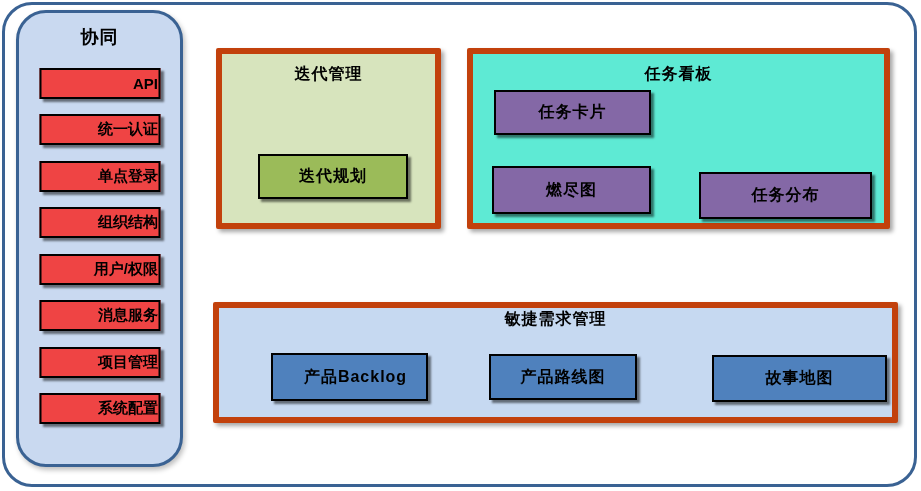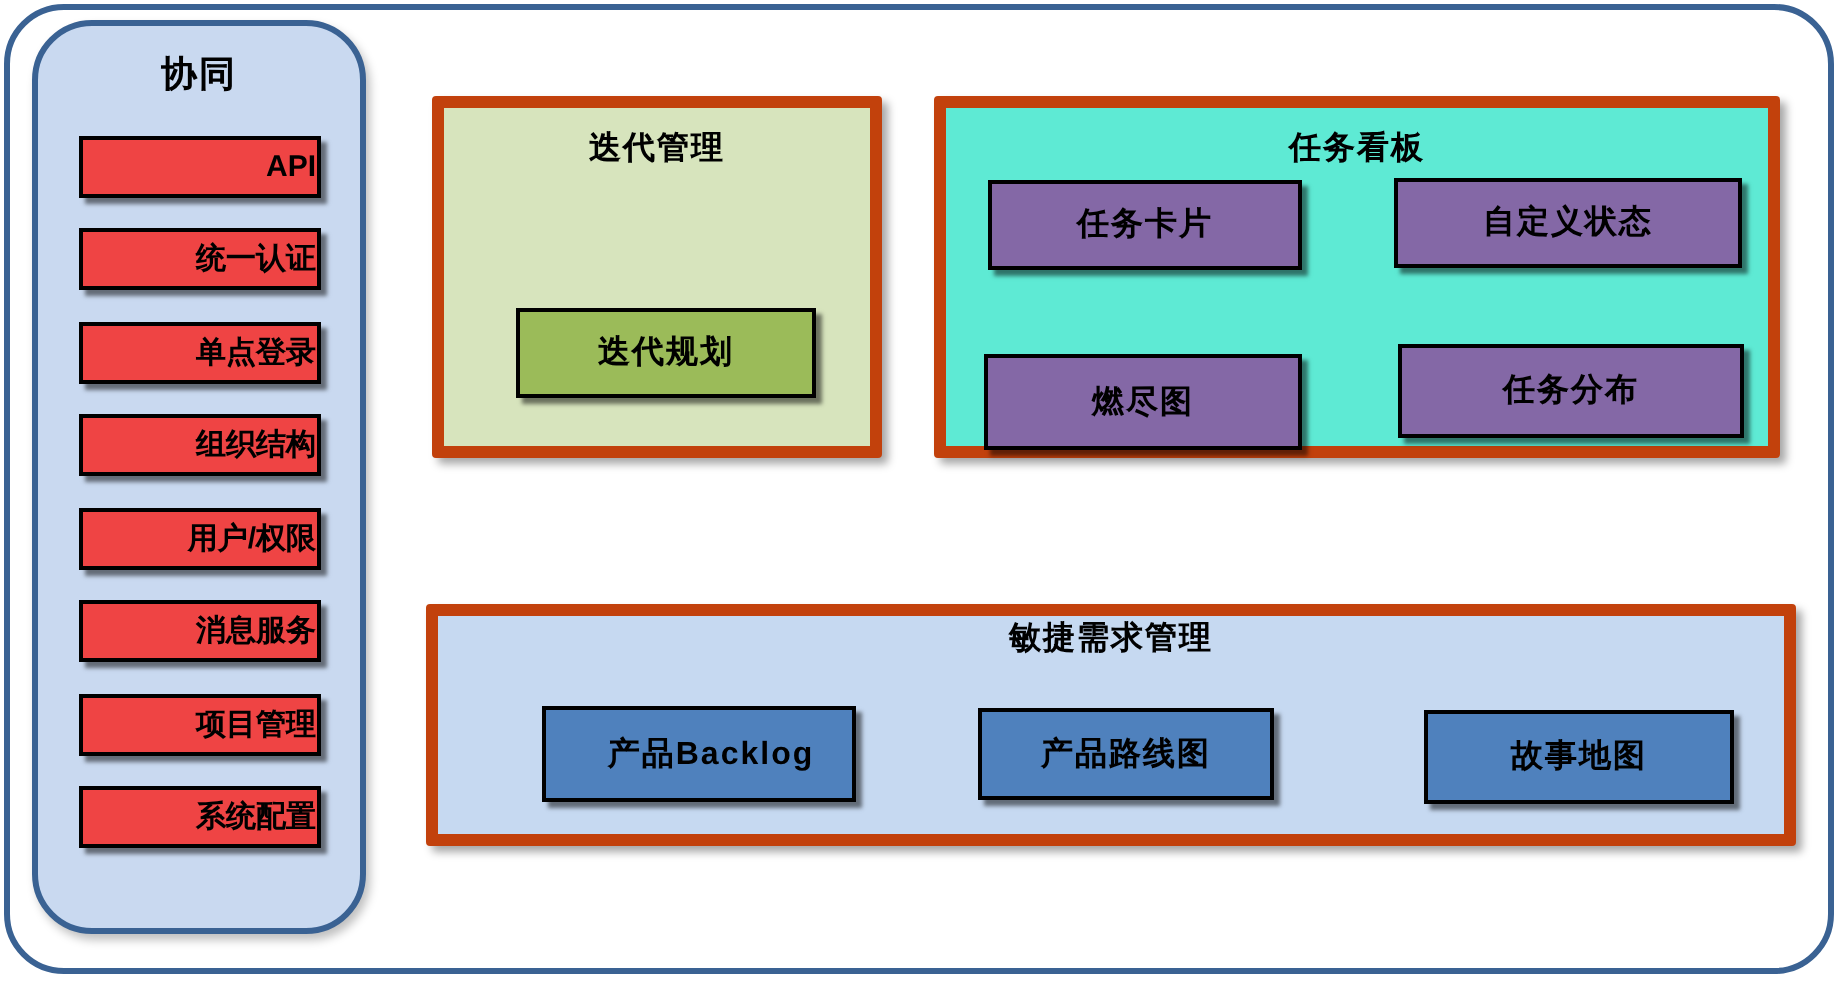--- a/index.html
+++ b/index.html
@@ -92,37 +92,34 @@
     <div class="module m-green" style="left:36px; top:100px; width:150px; height:45px;">
       <span>迭代规划</span>
     </div>
   </section>
 
   <section class="panel panel-kanban">
     <div class="panel-title">任务看板</div>
     <div class="module m-purple" style="left:21px; top:36px; width:157px; height:45px;">
       <span>任务卡片</span>
     </div>
-    <div class="module m-purple" style="left:224px; top:35px; width:174px; height:45px;">
-      <span>自定义状态</span>
-    </div>
-    <div class="module m-purple" style="left:19px; top:112px; width:159px; height:48px;margin-top:11px;">
+    <div class="module m-purple" style="left:19px; top:112px; width:159px; height:48px;">
       <span>燃尽图</span>
     </div>
     <div class="module m-purple" style="left:226px; top:118px; width:173px; height:47px;">
       <span>任务分布</span>
     </div>
   </section>
 
   <section class="panel panel-reqs">
     <div class="panel-title">敏捷需求管理</div>
     <div class="module m-blue" style="left:52px; top:45px; width:157px; height:48px;padding-left:12px;">
       <span>产品Backlog</span>
     </div>
     <div class="module m-blue" style="left:270px; top:46px; width:148px; height:46px;">
       <span>产品路线图</span>
     </div>
-    <div class="module m-blue" style="left:493px; top:47px; width:155px; height:47px;">
+    <div class="module m-blue" style="left:493px; top:47px; width:175px; height:47px;">
       <span>故事地图</span>
     </div>
   </section>
 
 </div>
 
 </body></html>

